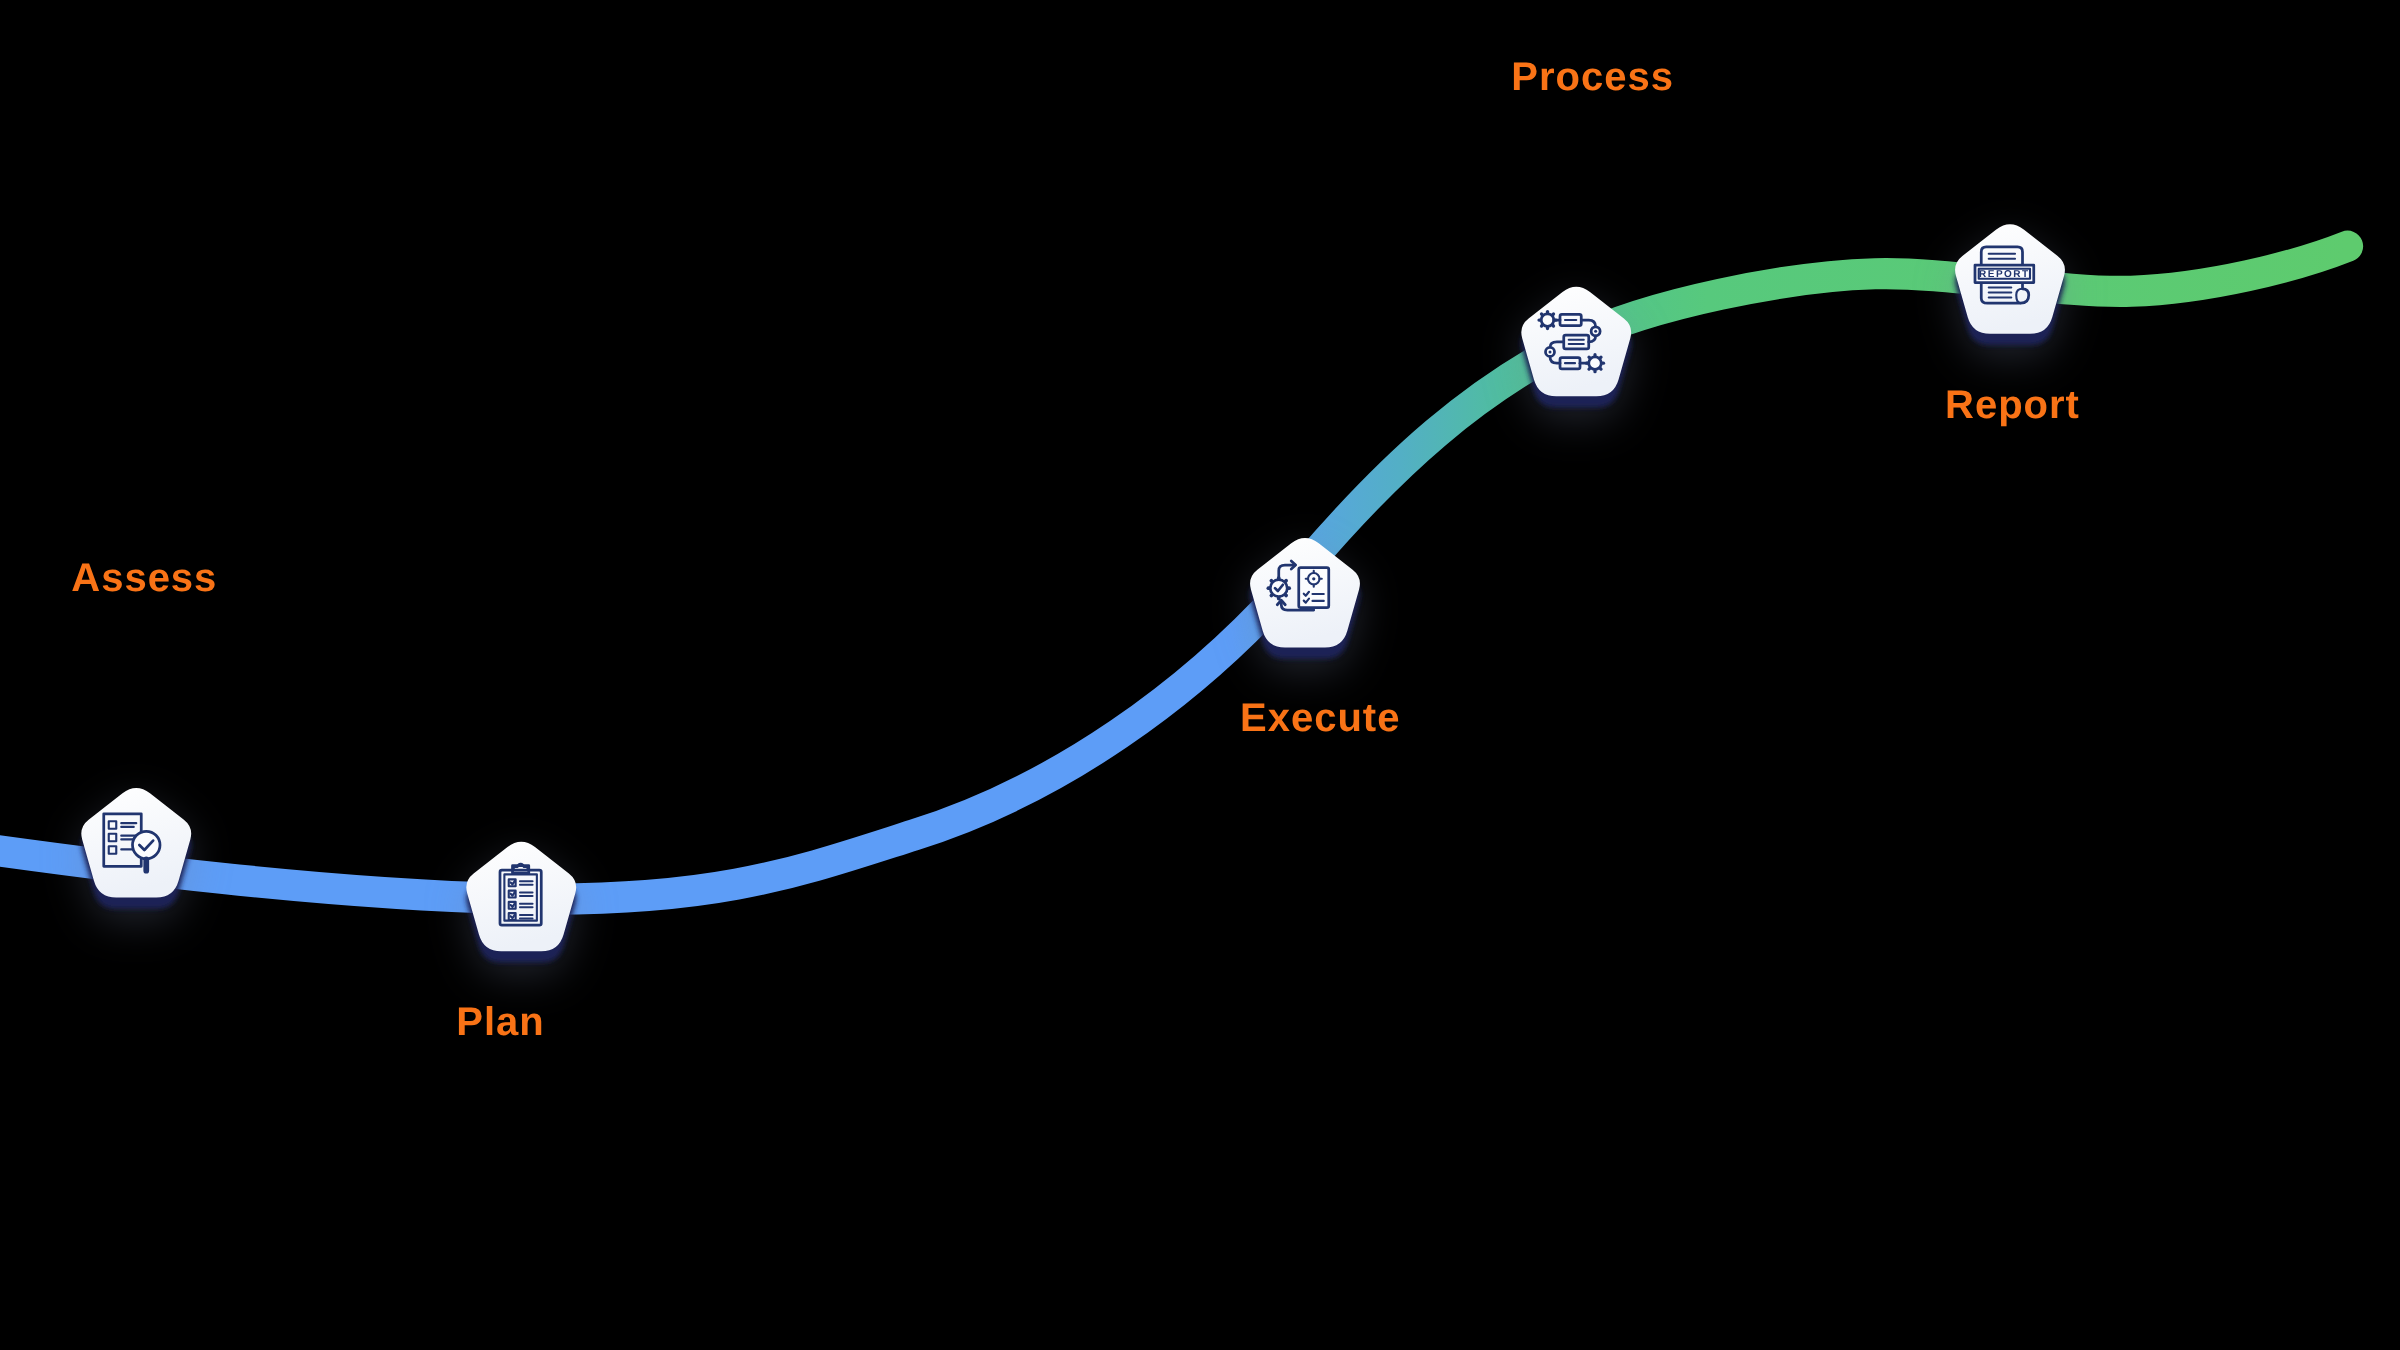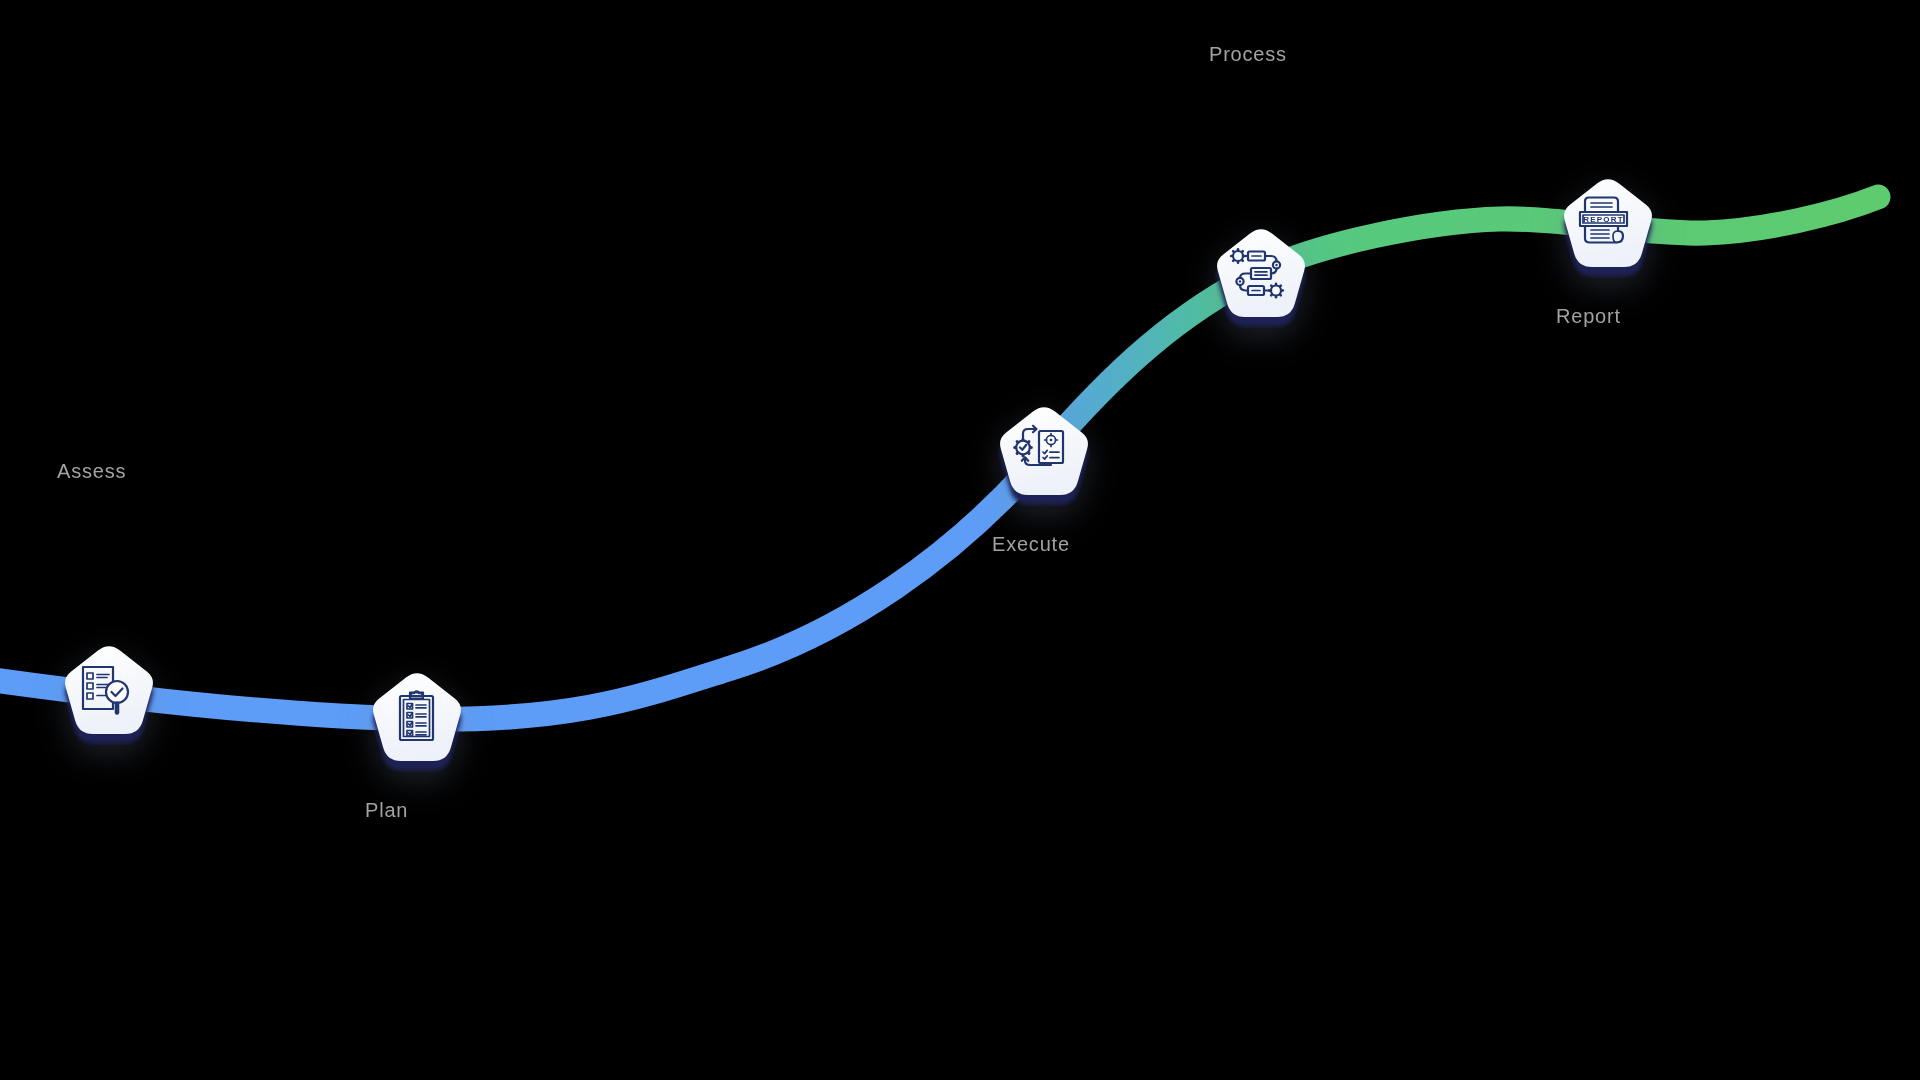--- a/index.html
+++ b/index.html
@@ -3,27 +3,27 @@
 <meta charset="utf-8">
 <style>
   html,body{margin:0;padding:0;background:#000;width:1920px;height:1080px;overflow:hidden;}
   #stage{position:relative;width:1920px;height:1080px;background:#000;font-family:"Liberation Sans",sans-serif;}
   #curve-layer{position:absolute;left:0;top:0;width:1920px;height:1080px;}
   .step{position:absolute;width:100px;height:116px;}
   .badge{position:absolute;left:0;top:0;width:100px;height:116px;
          filter:drop-shadow(0 10px 16px rgba(120,130,160,0.28));}
   .badge svg{width:100%;height:100%;display:block;}
   .label{position:absolute;left:-2px;white-space:nowrap;
-         font-weight:normal;font-size:20px;letter-spacing:0.8px;color:#a3a3a3;}
+         font-weight:bold;font-size:32px;letter-spacing:0.8px;color:#f97316;}
   .label-above{top:-180px;}
   .label-below{top:132px;}
-  #step-assess {left:59px;  top:640px;}
+  #step-assess {left:59px;  top:624px;}
   #step-plan   {left:367px; top:667px;text-align:right;}
   #step-secure {left:681px; top:616px;}
-  #step-execute{left:994px; top:401px;}
+  #step-execute{left:994px; top:424px;}
   #step-process{left:1211px;top:223px;}
   #step-report {left:1558px;top:173px;}
   .icon{stroke:#21356F;fill:none;stroke-width:2.2;stroke-linecap:round;stroke-linejoin:round;}
   .icon .thin{stroke-width:1.7;}
   .icon .fillnavy{fill:#21356F;stroke:none;}
   .icon .paper{fill:#FBFCFE;}
   .banner-text{fill:#21356F;stroke:none;font-family:"Liberation Sans",sans-serif;
                font-size:8px;font-weight:bold;letter-spacing:1.2px;}
 </style>
 </head>

